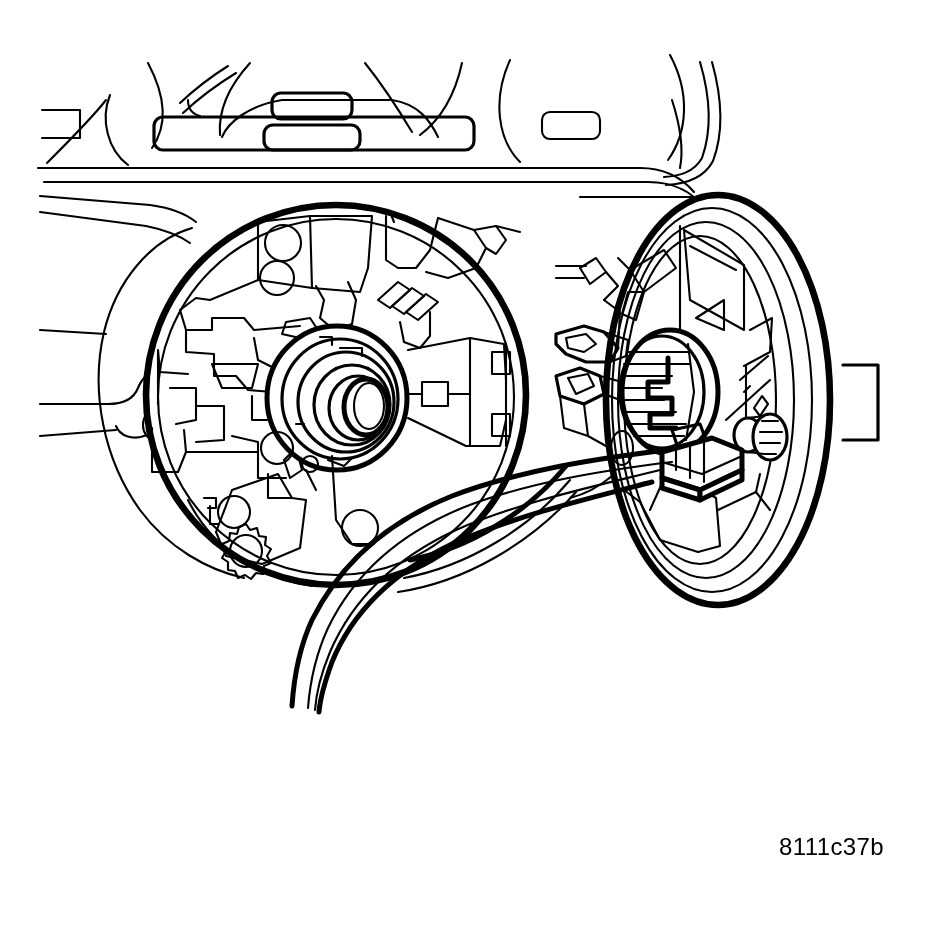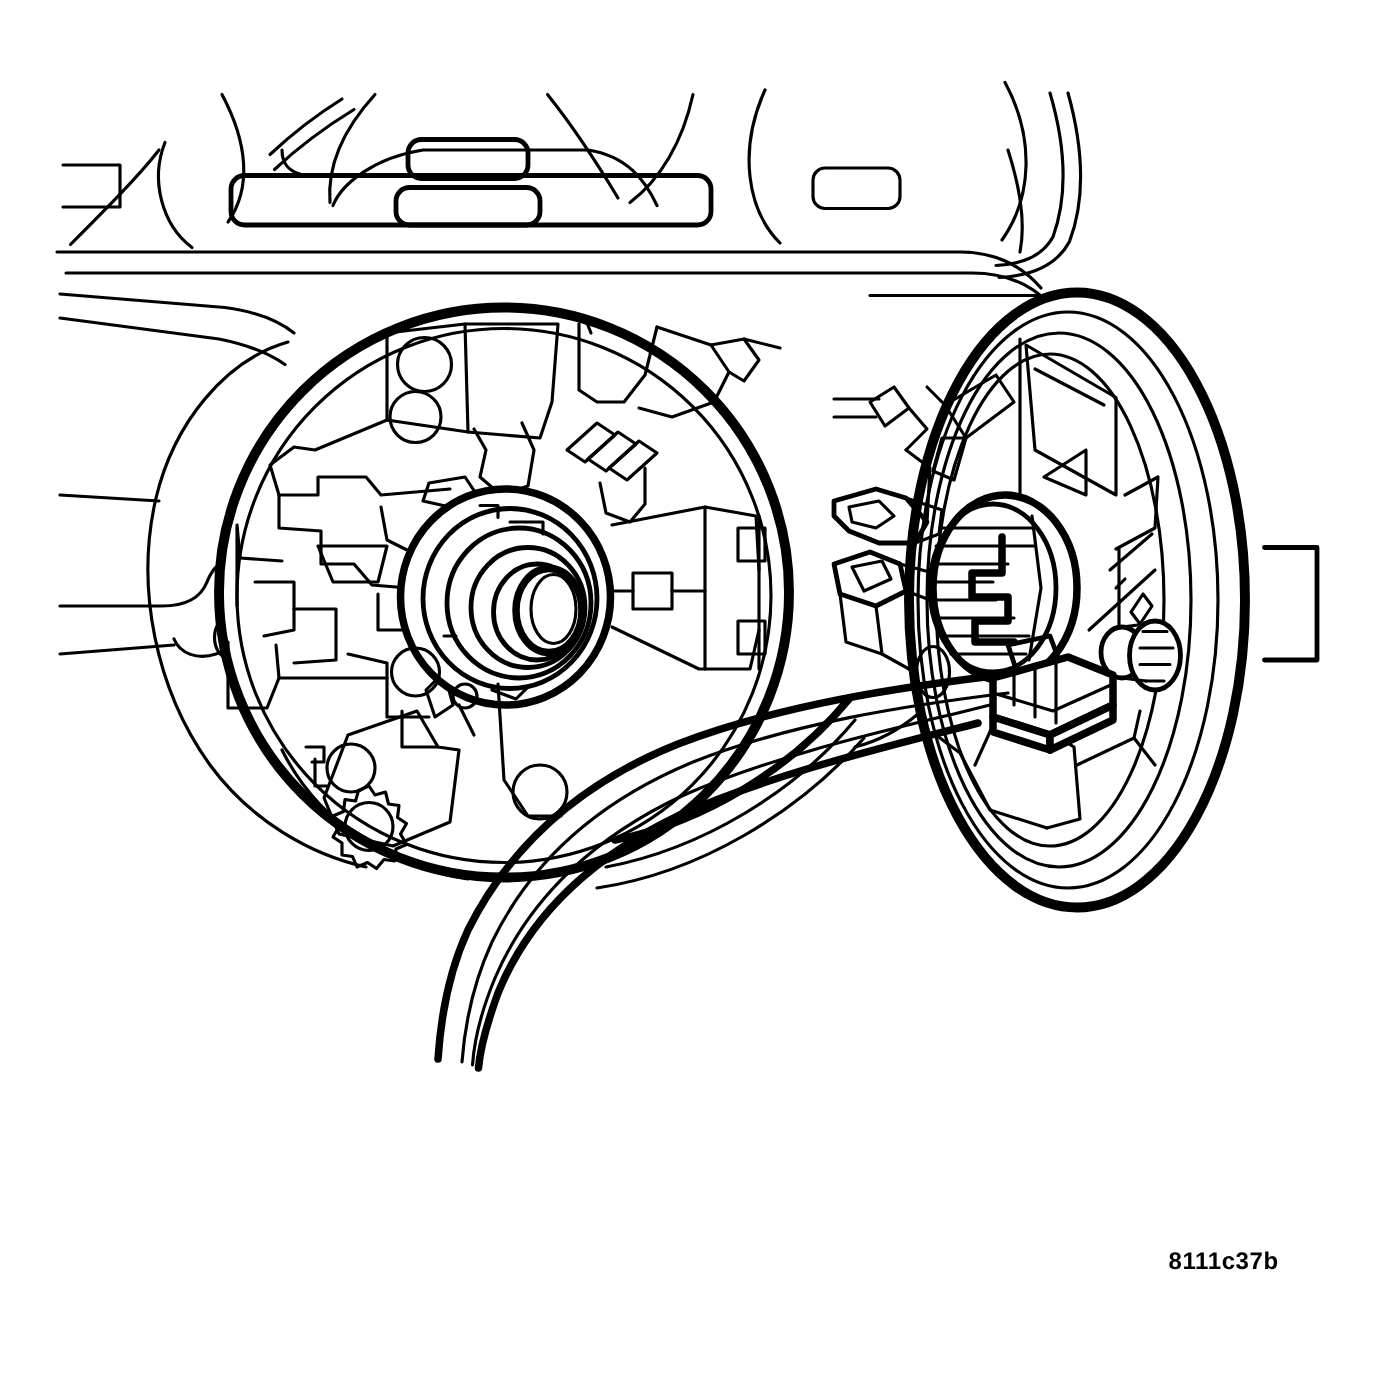--- a/index.html
+++ b/index.html
@@ -35,22 +35,22 @@
   .t2  { stroke-width: 2.1; }
   .t3  { stroke-width: 3.2; }
   .t5  { stroke-width: 5.0; }
   .t7  { stroke-width: 6.6; }
   .fillw { fill: #ffffff; }
   #figure-label {
     position: absolute;
     left: 779px;
     top: 833px;
     font-family: "Liberation Sans", sans-serif;
-    font-size: 16px;
-    font-weight: bold;
+    font-size: 24px;
+    font-weight: normal;
     letter-spacing: 0.4px;
     color: #000000;
     white-space: nowrap;
   }
 </style>
 </head>
 <body>
 
 <div id="canvas">
 

